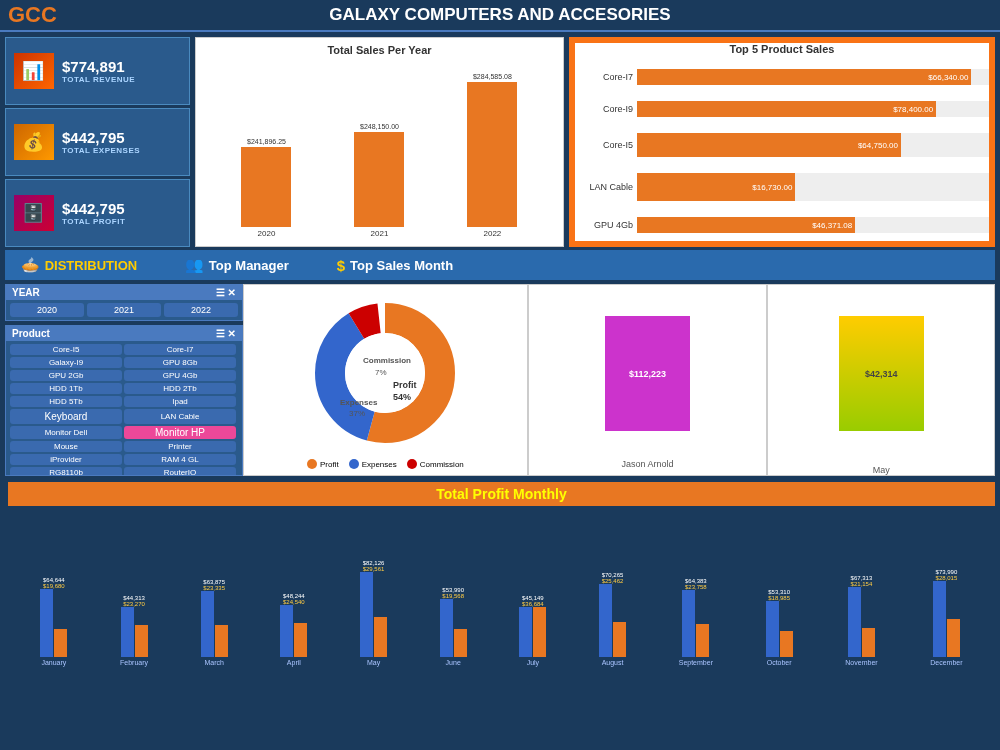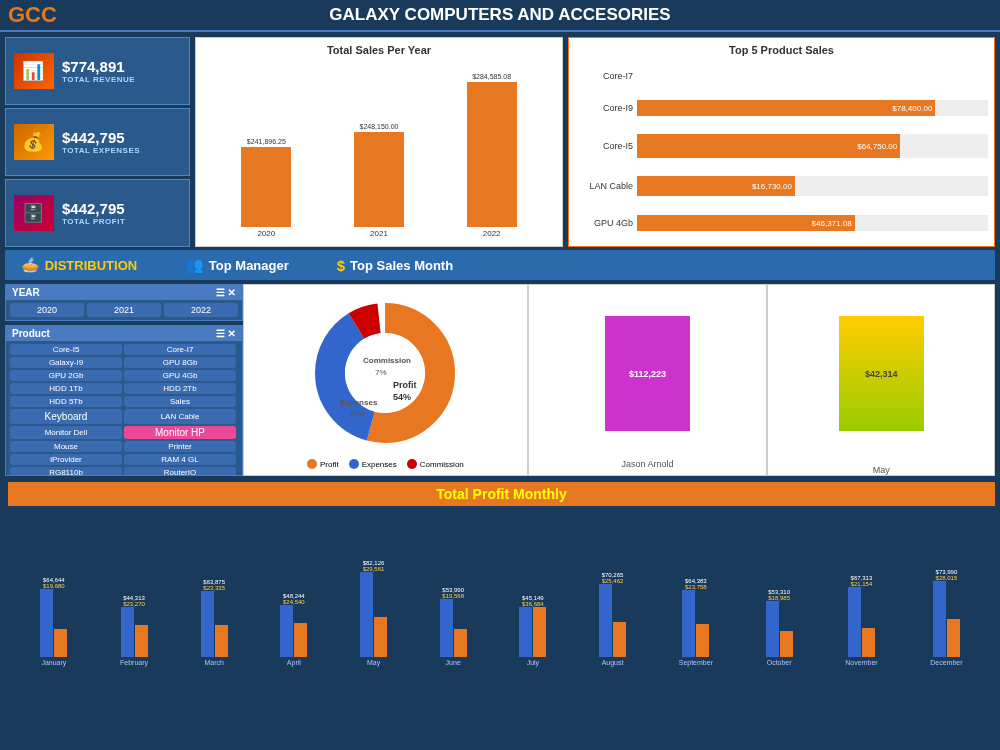--- a/index.html
+++ b/index.html
@@ -55,45 +55,50 @@
         <div style="font-size:8px; color:#333;">2021</div>
       </div>
       <div style="display:flex; flex-direction:column; align-items:center; gap:2px;">
         <div style="font-size:7px; color:#333; white-space:nowrap;">$284,585.08</div>
         <div style="background:#e87722; width:50px; height:145px;"></div>
         <div style="font-size:8px; color:#333;">2022</div>
       </div>
     </div>
   </div>
 
-  <div style="background:white; border:1px solid #f97316; padding:6px; flex:1.4; display:flex; flex-direction:column;">
+  <div style="background:white; border:6px solid #f97316; flex:1.4; display:flex; flex-direction:column;">
     <div style="text-align:center; font-weight:bold; font-size:11px; margin-bottom:6px; color:#333;">Top 5 Product Sales</div>
     <div style="flex:1; display:flex; flex-direction:column; justify-content:space-around;">
       <div style="display:flex; align-items:center; gap:4px;">
         <div style="width:58px; font-size:9px; color:#333; text-align:right;">Core-I7</div>
+        <div style="flex:1; height:16px; background:#eee; position:relative;">
+          <div style="width:95%; height:100%; background:#e87722; position:relative;">
+            <span style="font-size:8px; color:white; position:absolute; right:3px; top:50%; transform:translateY(-50%);">$66,340.00</span>
+          </div>
+        </div>
       </div>
       <div style="display:flex; align-items:center; gap:4px;">
         <div style="width:58px; font-size:9px; color:#333; text-align:right;">Core-I9</div>
         <div style="flex:1; height:16px; background:#eee; position:relative;">
           <div style="width:85%; height:100%; background:#e87722; position:relative;">
             <span style="font-size:8px; color:white; position:absolute; right:3px; top:50%; transform:translateY(-50%);">$78,400.00</span>
           </div>
         </div>
       </div>
       <div style="display:flex; align-items:center; gap:4px;">
         <div style="width:58px; font-size:9px; color:#333; text-align:right;">Core-I5</div>
         <div style="flex:1; height:24px; background:#eee; position:relative;">
           <div style="width:75%; height:100%; background:#e87722; position:relative;">
             <span style="font-size:8px; color:white; position:absolute; right:3px; top:50%; transform:translateY(-50%);">$64,750.00</span>
           </div>
         </div>
       </div>
       <div style="display:flex; align-items:center; gap:4px;">
         <div style="width:58px; font-size:9px; color:#333; text-align:right;">LAN Cable</div>
-        <div style="flex:1; height:20px; background:#eee; position:relative;">
+        <div style="flex:1; height:28px; background:#eee; position:relative;">
           <div style="width:45%; height:100%; background:#e87722; position:relative;">
             <span style="font-size:8px; color:white; position:absolute; right:3px; top:50%; transform:translateY(-50%);">$16,730.00</span>
           </div>
         </div>
       </div>
       <div style="display:flex; align-items:center; gap:4px;">
         <div style="width:58px; font-size:9px; color:#333; text-align:right;">GPU 4Gb</div>
         <div style="flex:1; height:16px; background:#eee; position:relative;">
           <div style="width:62%; height:100%; background:#e87722; position:relative;">
             <span style="font-size:8px; color:white; position:absolute; right:3px; top:50%; transform:translateY(-50%);">$46,371.08</span>
@@ -143,21 +148,21 @@
       <div style="display:flex; flex-wrap:wrap; gap:2px; padding:3px 4px; overflow:hidden;">
         <button style="background:#3a6aaf;color:white;border:none;border-radius:3px;padding:1px 4px;font-size:8px;cursor:pointer;flex:0 0 calc(50% - 2px);text-align:center;">Core-I5</button>
         <button style="background:#3a6aaf;color:white;border:none;border-radius:3px;padding:1px 4px;font-size:8px;cursor:pointer;flex:0 0 calc(50% - 2px);text-align:center;">Core-I7</button>
         <button style="background:#3a6aaf;color:white;border:none;border-radius:3px;padding:1px 4px;font-size:8px;cursor:pointer;flex:0 0 calc(50% - 2px);text-align:center;">Galaxy-I9</button>
         <button style="background:#3a6aaf;color:white;border:none;border-radius:3px;padding:1px 4px;font-size:8px;cursor:pointer;flex:0 0 calc(50% - 2px);text-align:center;">GPU 8Gb</button>
         <button style="background:#3a6aaf;color:white;border:none;border-radius:3px;padding:1px 4px;font-size:8px;cursor:pointer;flex:0 0 calc(50% - 2px);text-align:center;">GPU 2Gb</button>
         <button style="background:#3a6aaf;color:white;border:none;border-radius:3px;padding:1px 4px;font-size:8px;cursor:pointer;flex:0 0 calc(50% - 2px);text-align:center;">GPU 4Gb</button>
         <button style="background:#3a6aaf;color:white;border:none;border-radius:3px;padding:1px 4px;font-size:8px;cursor:pointer;flex:0 0 calc(50% - 2px);text-align:center;">HDD 1Tb</button>
         <button style="background:#3a6aaf;color:white;border:none;border-radius:3px;padding:1px 4px;font-size:8px;cursor:pointer;flex:0 0 calc(50% - 2px);text-align:center;">HDD 2Tb</button>
         <button style="background:#3a6aaf;color:white;border:none;border-radius:3px;padding:1px 4px;font-size:8px;cursor:pointer;flex:0 0 calc(50% - 2px);text-align:center;">HDD 5Tb</button>
-        <button style="background:#3a6aaf;color:white;border:none;border-radius:3px;padding:1px 4px;font-size:8px;cursor:pointer;flex:0 0 calc(50% - 2px);text-align:center;">Sales</button>
+        <button style="background:#3a6aaf;color:white;border:none;border-radius:3px;padding:1px 4px;font-size:8px;cursor:pointer;flex:0 0 calc(50% - 2px);text-align:center;">Ipad</button>
         <button style="background:#3a6aaf;color:white;border:none;border-radius:3px;padding:2px 4px;font-size:10px;cursor:pointer;flex:0 0 calc(50% - 2px);text-align:center;">Keyboard</button>
         <button style="background:#3a6aaf;color:white;border:none;border-radius:3px;padding:1px 4px;font-size:8px;cursor:pointer;flex:0 0 calc(50% - 2px);text-align:center;">LAN Cable</button>
         <button style="background:#3a6aaf;color:white;border:none;border-radius:3px;padding:1px 4px;font-size:8px;cursor:pointer;flex:0 0 calc(50% - 2px);text-align:center;">Monitor Dell</button>
         <button style="background:#ec4899;color:white;border:none;border-radius:3px;padding:1px 4px;font-size:10px;cursor:pointer;flex:0 0 calc(50% - 2px);text-align:center;">Monitor HP</button>
         <button style="background:#3a6aaf;color:white;border:none;border-radius:3px;padding:1px 4px;font-size:8px;cursor:pointer;flex:0 0 calc(50% - 2px);text-align:center;">Mouse</button>
         <button style="background:#3a6aaf;color:white;border:none;border-radius:3px;padding:1px 4px;font-size:8px;cursor:pointer;flex:0 0 calc(50% - 2px);text-align:center;">Printer</button>
         <button style="background:#3a6aaf;color:white;border:none;border-radius:3px;padding:1px 4px;font-size:8px;cursor:pointer;flex:0 0 calc(50% - 2px);text-align:center;">iProvider</button>
         <button style="background:#3a6aaf;color:white;border:none;border-radius:3px;padding:1px 4px;font-size:8px;cursor:pointer;flex:0 0 calc(50% - 2px);text-align:center;">RAM 4 GL</button>
         <button style="background:#3a6aaf;color:white;border:none;border-radius:3px;padding:1px 4px;font-size:8px;cursor:pointer;flex:0 0 calc(50% - 2px);text-align:center;">RG8110b</button>
         <button style="background:#3a6aaf;color:white;border:none;border-radius:3px;padding:1px 4px;font-size:8px;cursor:pointer;flex:0 0 calc(50% - 2px);text-align:center;">RouterIO</button>

